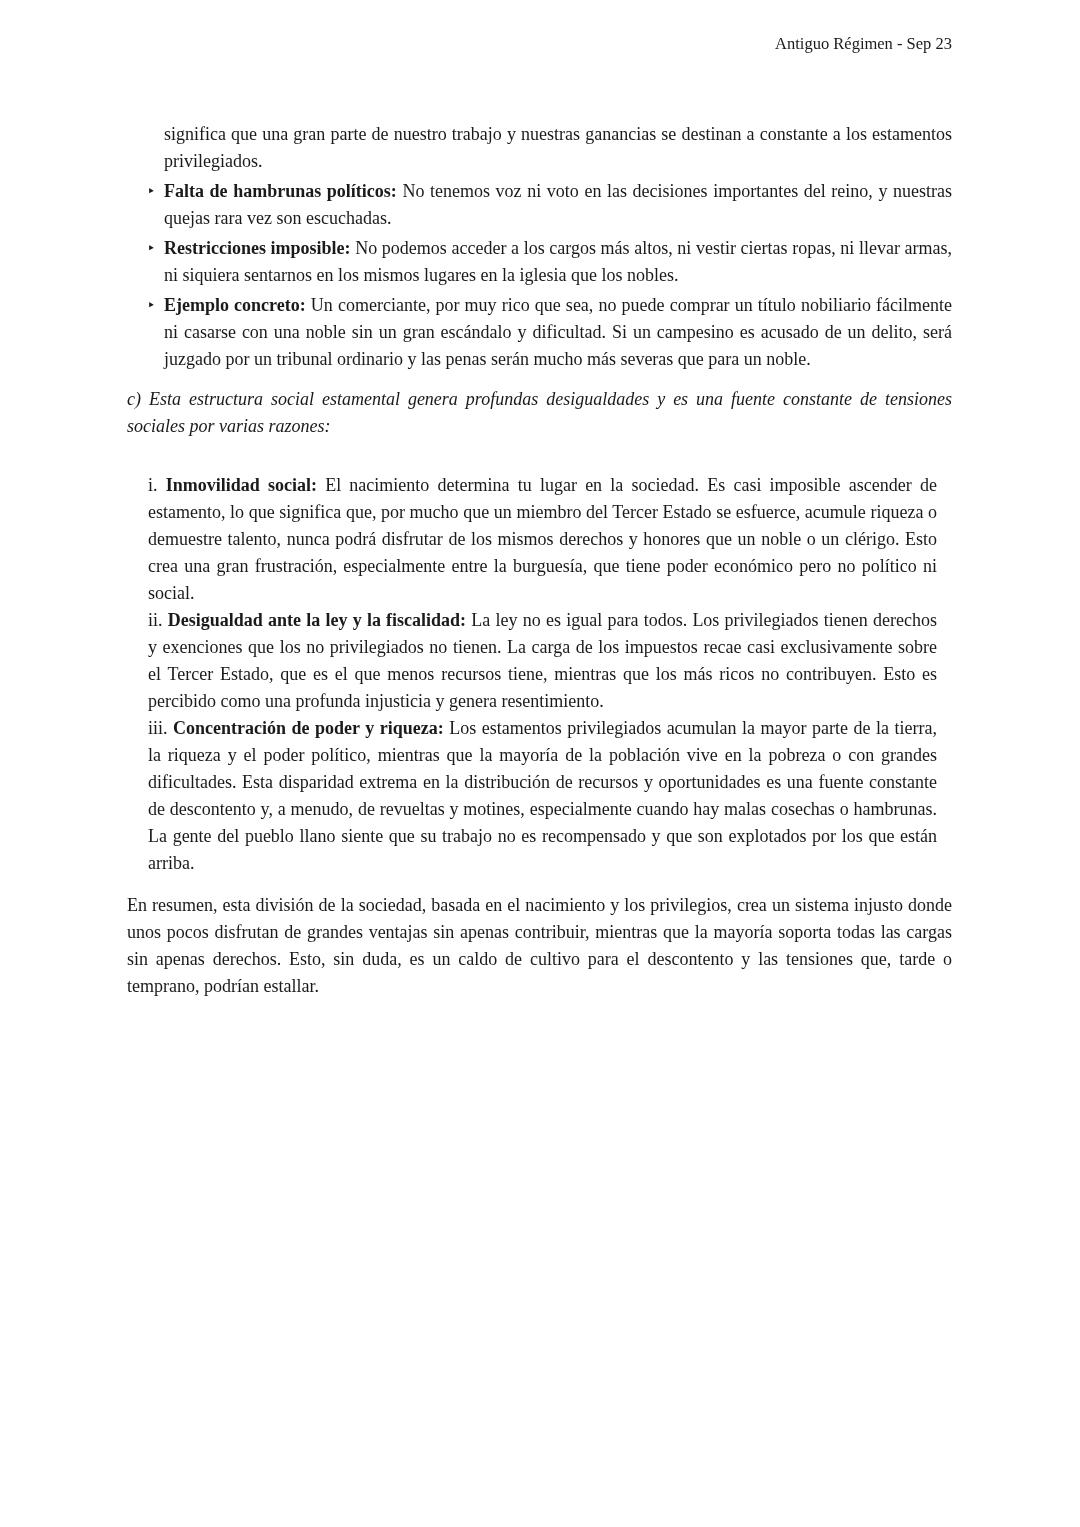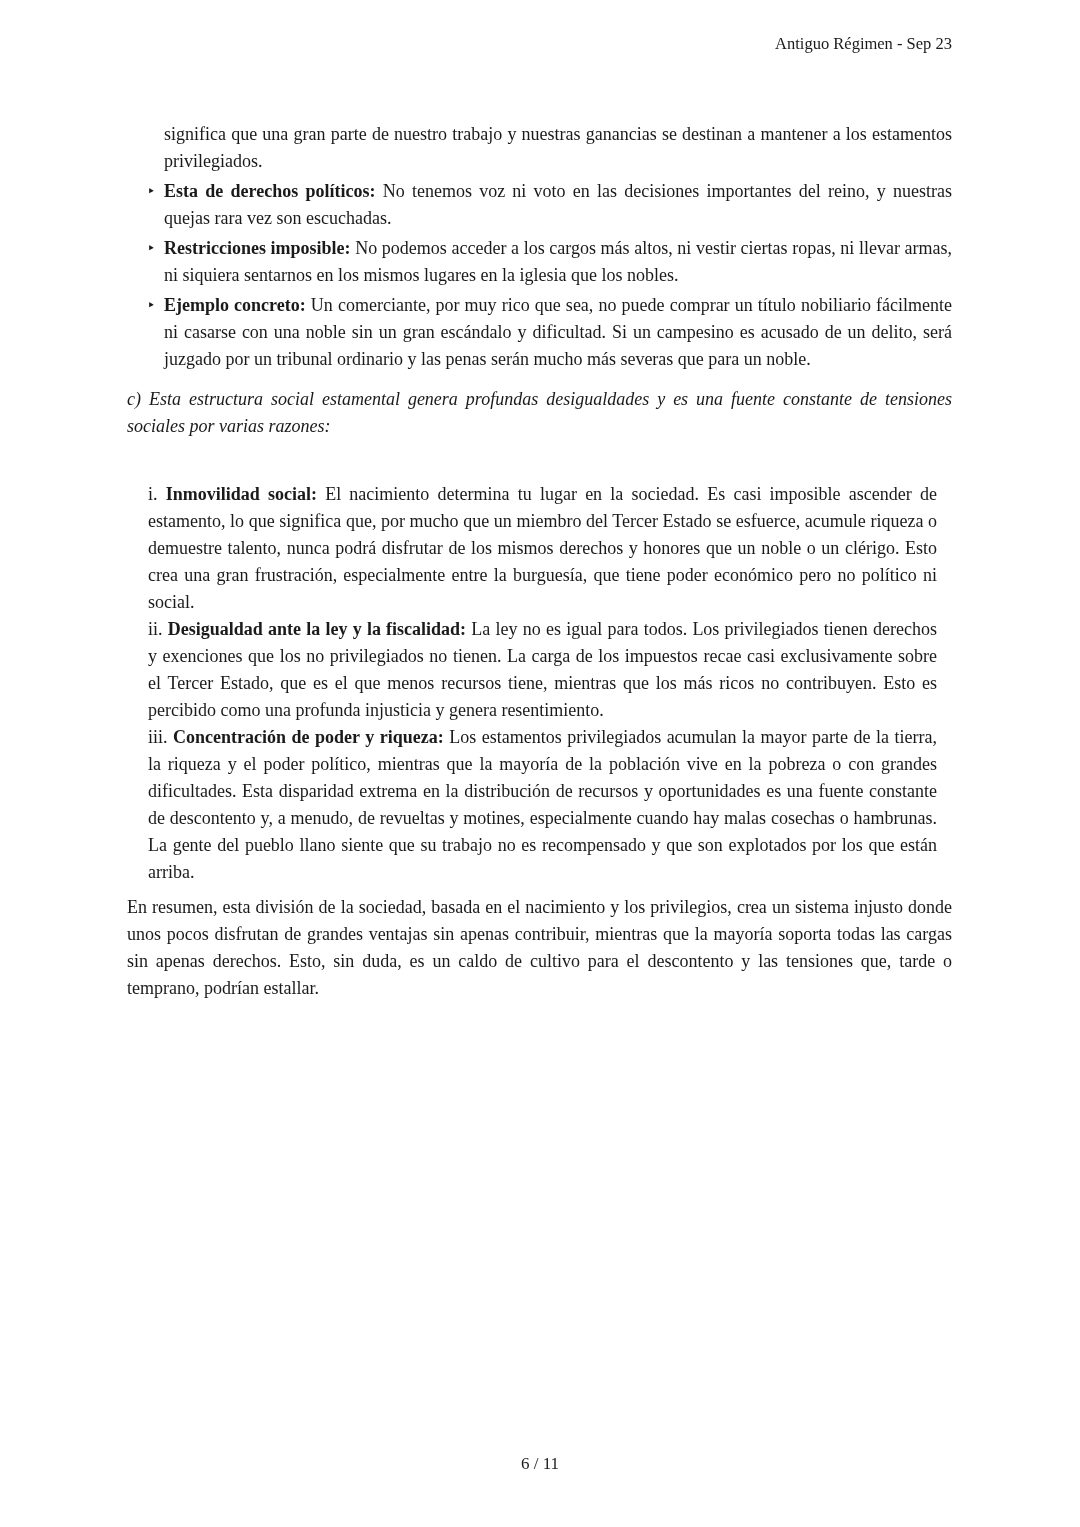--- a/index.html
+++ b/index.html
@@ -52,62 +52,61 @@
     top: 0;
     font-family: "DejaVu Sans", sans-serif;
     font-size: 14px;
     line-height: 27px;
   }
   .para-c {
     margin-top: 13px;
     font-style: italic;
   }
   .roman-list {
-    margin-top: 41px;
+    margin-top: 32px;
     padding-left: 21px;
     padding-right: 15px;
   }
   .roman-item { margin: 0; }
   .closing {
-    margin-top: 8px;
+    margin-top: 15px;
   }
   .footer {
     position: absolute;
     bottom: 50px;
     left: 0;
     width: 100%;
     text-align: center;
     font-size: 17px;
   }
   b { font-weight: bold; }
 </style>
 </head>
 <body>
 
 <div class="page">
 
   <div class="header">Antiguo Régimen - Sep 23</div>
 
   <div class="content">
 
-    <p class="continuation">significa que una gran parte de nuestro trabajo y nuestras ganancias se destinan a mantener a los estamentos privilegiados.</p>
+    <p class="continuation">significa que una gran parte de nuestro trabajo y nuestras ganancias se destinan a constante a los estamentos privilegiados.</p>
 
     <div class="bullet-list">
-      <div class="bullet-item"><span class="bullet-marker">‣</span><span><b>Esta de derechos políticos:</b><span> No tenemos voz ni voto en las decisiones importantes del reino, y nuestras quejas rara vez son escuchadas.</span></span></div>
+      <div class="bullet-item"><span class="bullet-marker">‣</span><span><b>Falta de hambrunas políticos:</b><span> No tenemos voz ni voto en las decisiones importantes del reino, y nuestras quejas rara vez son escuchadas.</span></span></div>
       <div class="bullet-item"><span class="bullet-marker">‣</span><span><b>Restricciones imposible:</b><span> No podemos acceder a los cargos más altos, ni vestir ciertas ropas, ni llevar armas, ni siquiera sentarnos en los mismos lugares en la iglesia que los nobles.</span></span></div>
       <div class="bullet-item"><span class="bullet-marker">‣</span><span><b>Ejemplo concreto:</b><span> Un comerciante, por muy rico que sea, no puede comprar un título nobiliario fácilmente ni casarse con una noble sin un gran escándalo y dificultad. Si un campesino es acusado de un delito, será juzgado por un tribunal ordinario y las penas serán mucho más severas que para un noble.</span></span></div>
     </div>
 
     <p class="para-c">c) Esta estructura social estamental genera profundas desigualdades y es una fuente constante de tensiones sociales por varias razones:</p>
 
     <div class="roman-list">
       <div class="roman-item"><span>i. </span><b>Inmovilidad social:</b><span> El nacimiento determina tu lugar en la sociedad. Es casi imposible ascender de estamento, lo que significa que, por mucho que un miembro del Tercer Estado se esfuerce, acumule riqueza o demuestre talento, nunca podrá disfrutar de los mismos derechos y honores que un noble o un clérigo. Esto crea una gran frustración, especialmente entre la burguesía, que tiene poder económico pero no político ni social.</span></div>
       <div class="roman-item"><span>ii. </span><b>Desigualdad ante la ley y la fiscalidad:</b><span> La ley no es igual para todos. Los privilegiados tienen derechos y exenciones que los no privilegiados no tienen. La carga de los impuestos recae casi exclusivamente sobre el Tercer Estado, que es el que menos recursos tiene, mientras que los más ricos no contribuyen. Esto es percibido como una profunda injusticia y genera resentimiento.</span></div>
       <div class="roman-item"><span>iii. </span><b>Concentración de poder y riqueza:</b><span> Los estamentos privilegiados acumulan la mayor parte de la tierra, la riqueza y el poder político, mientras que la mayoría de la población vive en la pobreza o con grandes dificultades. Esta disparidad extrema en la distribución de recursos y oportunidades es una fuente constante de descontento y, a menudo, de revueltas y motines, especialmente cuando hay malas cosechas o hambrunas. La gente del pueblo llano siente que su trabajo no es recompensado y que son explotados por los que están arriba.</span></div>
     </div>
 
     <p class="closing">En resumen, esta división de la sociedad, basada en el nacimiento y los privilegios, crea un sistema injusto donde unos pocos disfrutan de grandes ventajas sin apenas contribuir, mientras que la mayoría soporta todas las cargas sin apenas derechos. Esto, sin duda, es un caldo de cultivo para el descontento y las tensiones que, tarde o temprano, podrían estallar.</p>
 
   </div>
 
-  <div class="footer">6 / 11</div>
 
 </div>
 
 </body></html>

